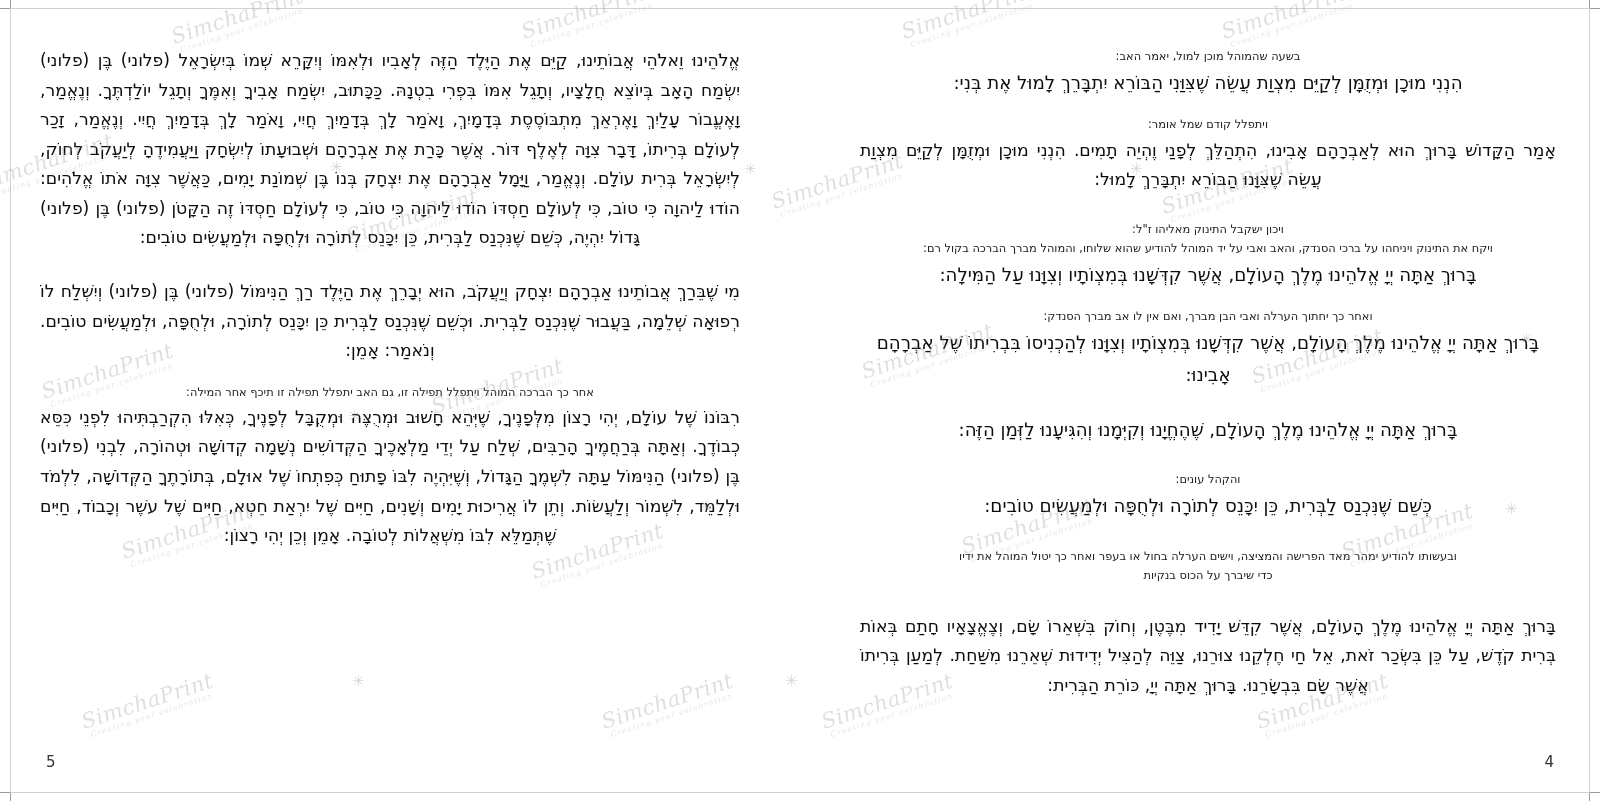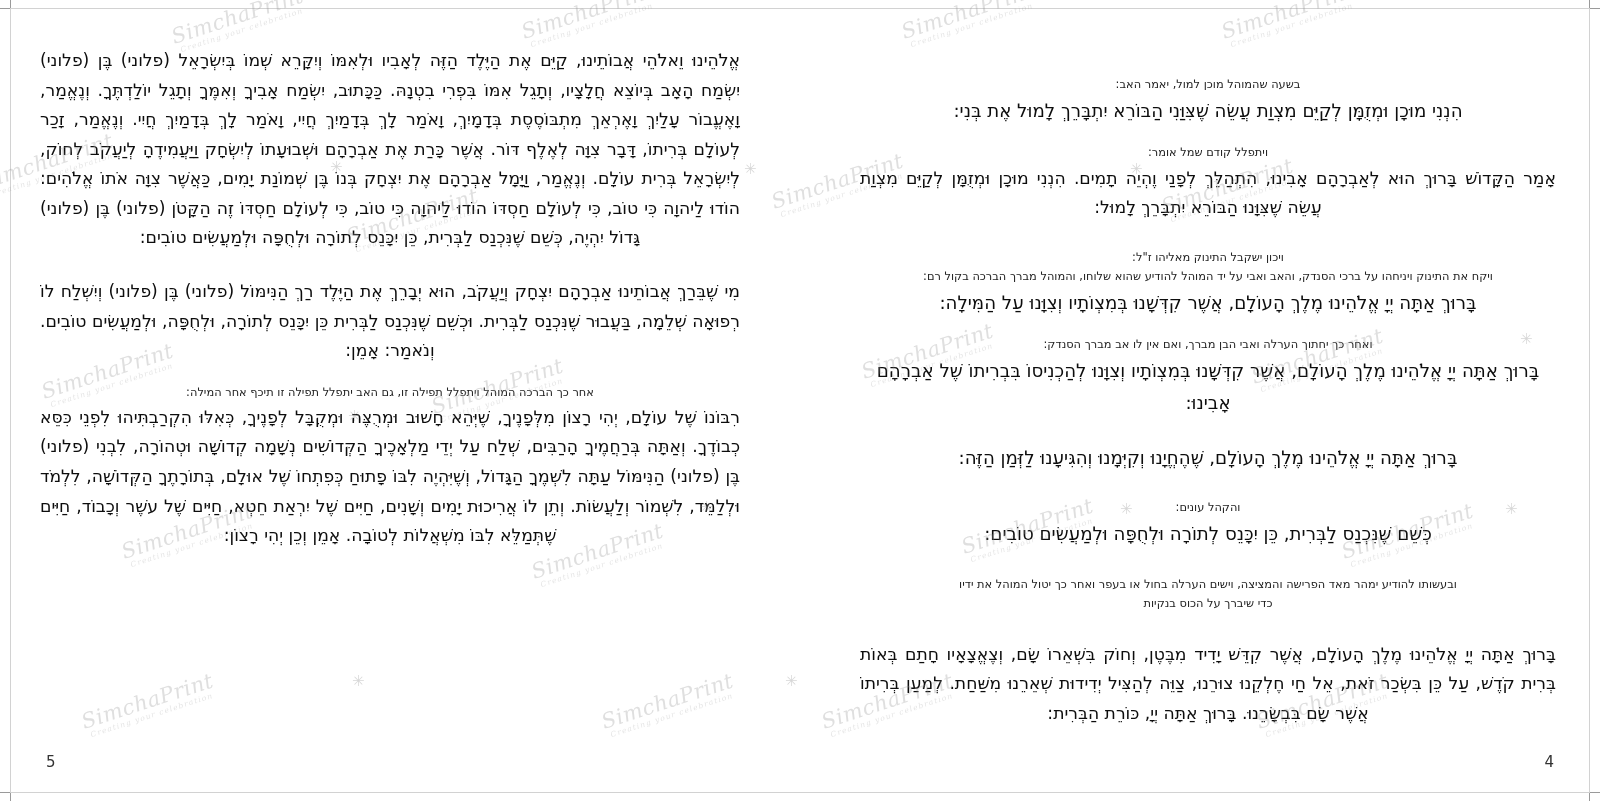--- a/index.html
+++ b/index.html
@@ -50,21 +50,21 @@
   .page-inner {
     position: absolute;
     top: 46px;
     bottom: 60px;
     left: 0;
     right: 0;
     padding: 0 46px;
     box-sizing: border-box;
   }
   .page.left .page-inner { padding: 0 60px 0 40px; }
-  .page.right .page-inner { padding: 0 44px 0 60px; margin-top: 28px; }
+  .page.right .page-inner { padding: 0 44px 0 60px; }
 
   .para {
     font-family: "DejaVu Sans", sans-serif;
     font-size: 17.2px;
     line-height: 1.72;
     text-align: justify;
     text-align-last: center;
     margin: 0 0 10px 0;
     color: #0d0d0d;
     letter-spacing: 0px;

